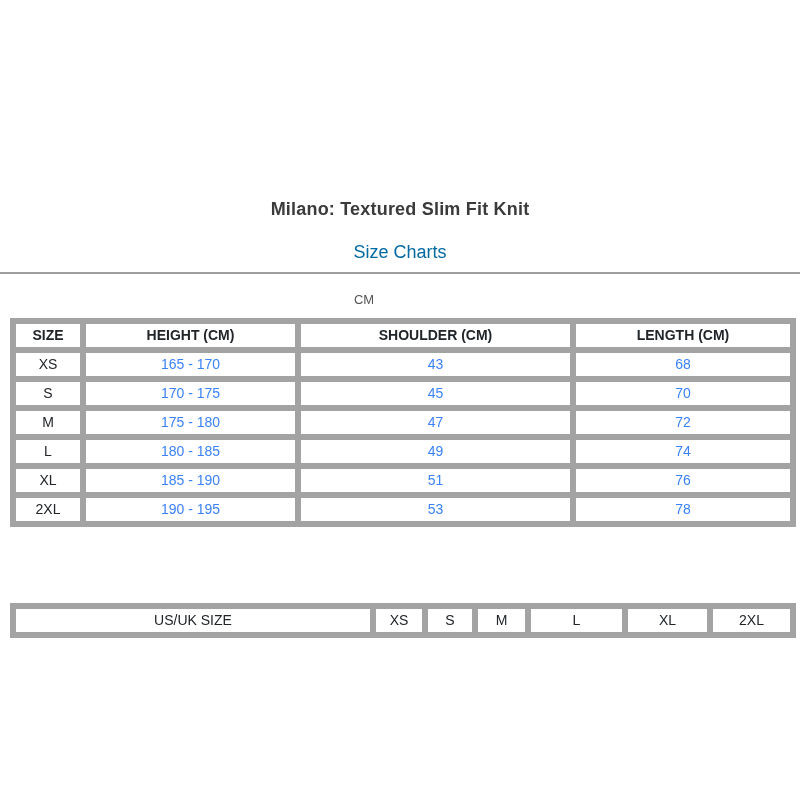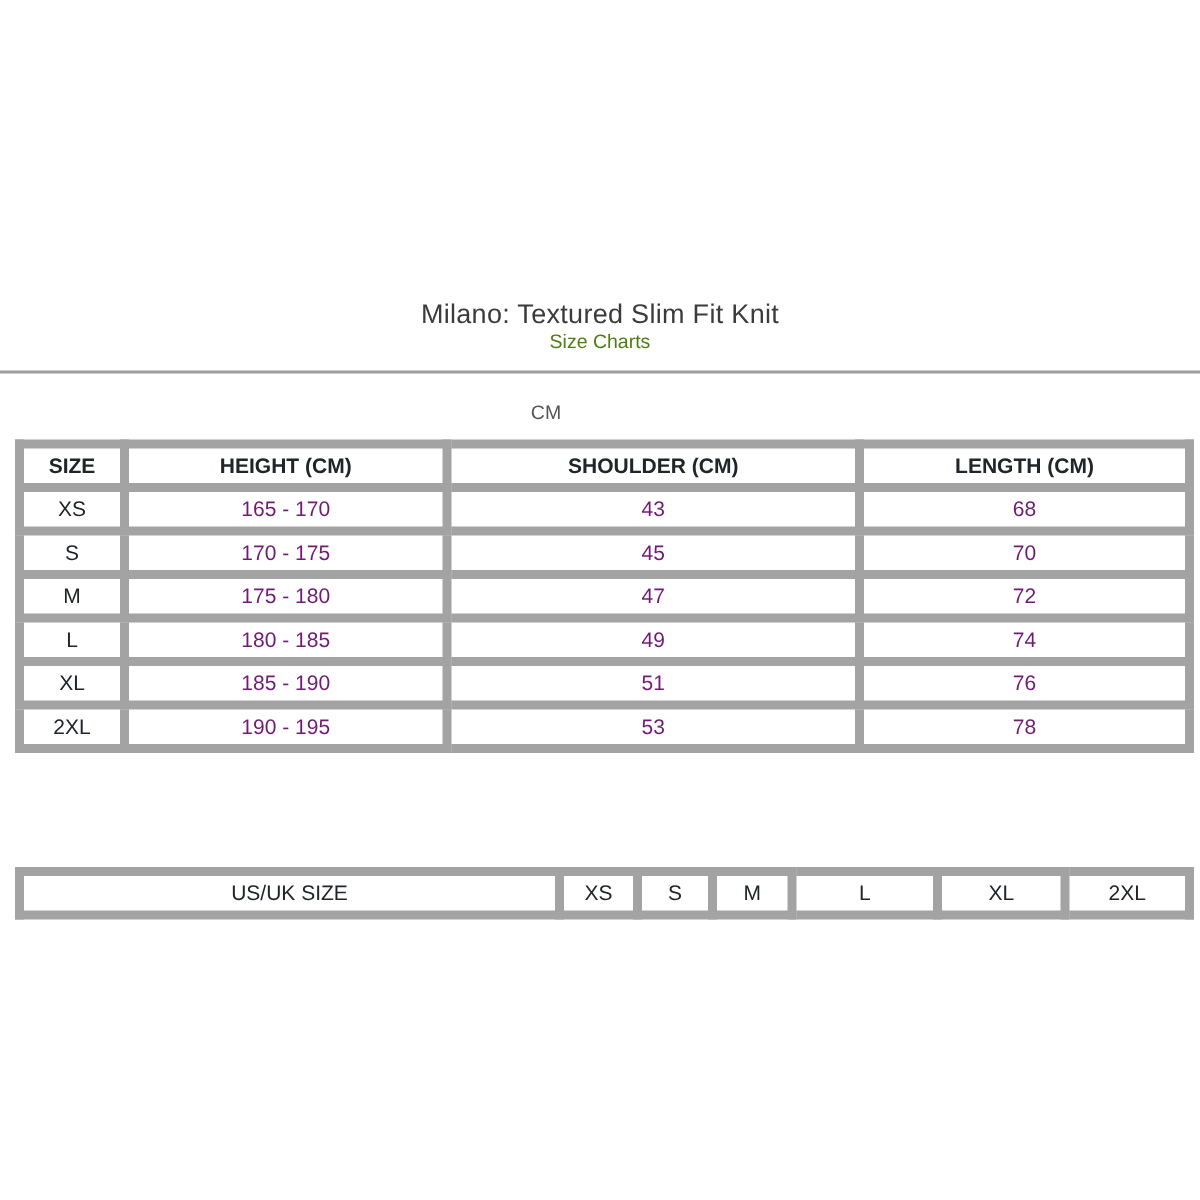--- a/index.html
+++ b/index.html
@@ -8,30 +8,30 @@
     background: #ffffff;
     font-family: "Liberation Sans", sans-serif;
     overflow: hidden;
   }
   .page { position: relative; width: 800px; height: 800px; background: #fff; }
 
   .page-title {
     margin-top: 199px;
     text-align: center;
     font-size: 18px;
-    font-weight: 400;
+    font-weight: 700;
     color: #3b3b3b;
     letter-spacing: 0.2px;
     line-height: 21px;
   }
   .page-subtitle {
-    margin-top: 0;
+    margin-top: 25px;
     text-align: center;
-    font-size: 13px;
-    color: #4d7c0f;
+    font-size: 18px;
+    color: #0369a1;
     line-height: 15px;
   }
   .divider {
     margin-top: 12px;
     width: 100%;
     height: 2px;
     background: #9e9e9e;
     border: none;
   }
   .unit-label {
@@ -56,21 +56,21 @@
     text-align: center;
     vertical-align: middle;
     padding: 0;
     font-size: 14px;
     height: 23px;
     line-height: 23px;
     white-space: nowrap;
     overflow: hidden;
   }
   th { font-weight: 700; color: #212529; }
-  td { font-weight: 400; color: #701a75; }
+  td { font-weight: 400; color: #3b82f6; }
   td.bold-cell { font-weight: 400; color: #212529; }
 
   .cm-table { margin-top: 11px; }
   .cm-table col.c-size     { width: 70px; }
   .cm-table col.c-height   { width: 215px; }
   .cm-table col.c-shoulder { width: 275px; }
   .cm-table col.c-length   { width: 220px; }
 
   .label-table { margin-top: 76px; }
   .label-table col.c-label { width: 360px; }

